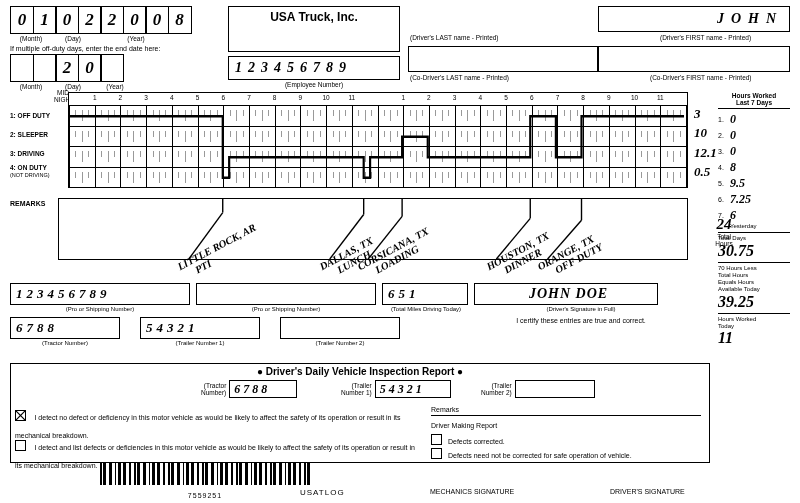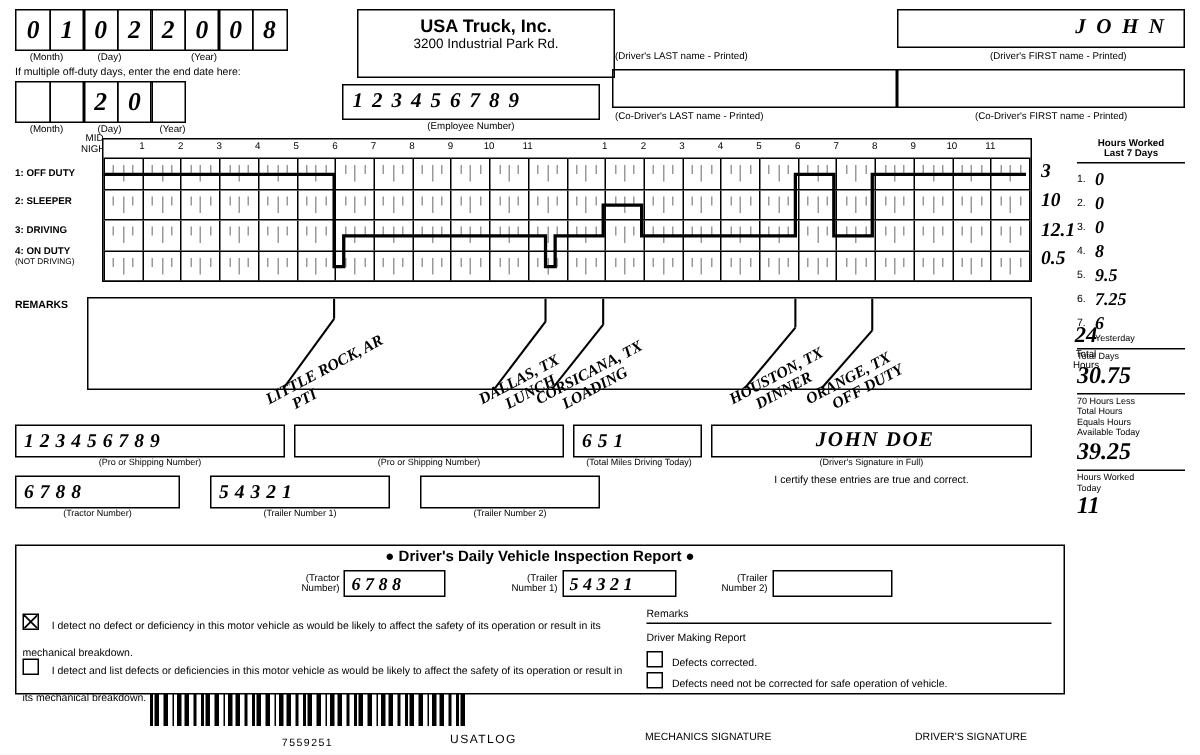--- a/index.html
+++ b/index.html
@@ -24,21 +24,21 @@
   .digits{display:flex;}
   .digits .d{
     width:22px;height:26px;border:1.5px solid #000;margin-right:-1.5px;
     display:flex;align-items:center;justify-content:center;
     font-size:17px;
   }
   .lbl{font-size:6.5px;text-align:center;}
   .lblrow{display:flex;}
 
   .carrier{
-    position:absolute;left:228px;top:0;width:172px;height:46px;
+    position:absolute;left:218px;top:0;width:172px;height:46px;
     border:1.5px solid #000;text-align:center;box-sizing:border-box;padding-top:3px;
   }
   .carrier .c1{font-size:12px;font-weight:bold;}
   .carrier .c2{font-size:9px;}
   .carrier .c3{font-size:9px;}
 
   .namebox{
     position:absolute;border:1.5px solid #000;box-sizing:border-box;height:26px;
   }
   .namebox .nv{
@@ -133,21 +133,20 @@
       </div>
       <div class="lblrow" style="margin-top:1px;">
         <div class="lbl" style="width:42px;">(Month)</div>
         <div class="lbl" style="width:42px;">(Day)</div>
         <div class="lbl" style="width:42px;">(Year)</div>
       </div>
     </div>
 
     <div class="carrier">
       <div class="c1">USA Truck, Inc.</div>
-      <div class="c2">3200 Industrial Park Rd.</div>
     </div>
 
     <div style="position:absolute;left:218px;top:50px;">
       <div class="box" style="width:172px;height:24px;display:flex;align-items:center;">
         <span class="hand" style="font-size:14px;letter-spacing:6px;padding-left:6px;">123456789</span>
       </div>
       <div class="lbl" style="width:172px;margin-top:1px;">(Employee Number)</div>
     </div>
 
     <div class="tiny2" style="position:absolute;left:400px;top:28px;">(Driver's LAST name - Printed)</div>
@@ -718,21 +717,21 @@
     <div class="sbox" style="left:186px;top:0;width:180px;">
       <div class="sval"></div>
     </div>
     <div class="scap" style="left:186px;top:23px;width:180px;">(Pro or Shipping Number)</div>
 
     <div class="sbox" style="left:372px;top:0;width:86px;">
       <div class="sval">651</div>
     </div>
     <div class="scap" style="left:368px;top:23px;width:96px;">(Total Miles Driving Today)</div>
 
-    <div class="sbox" style="left:464px;top:0;width:214px;">
+    <div class="sbox" style="left:464px;top:0;width:184px;">
       <div class="sval" style="letter-spacing:1px;text-align:center;font-size:14px;">JOHN DOE</div>
     </div>
     <div class="scap" style="left:464px;top:23px;width:214px;">(Driver's Signature in Full)</div>
     <div class="scap" style="left:464px;top:34px;width:214px;font-size:7px;">I certify these entries are true and correct.</div>
 
     <div class="sbox" style="left:0;top:34px;width:110px;">
       <div class="sval">6788</div>
     </div>
     <div class="scap" style="left:0;top:57px;width:110px;">(Tractor Number)</div>
 

